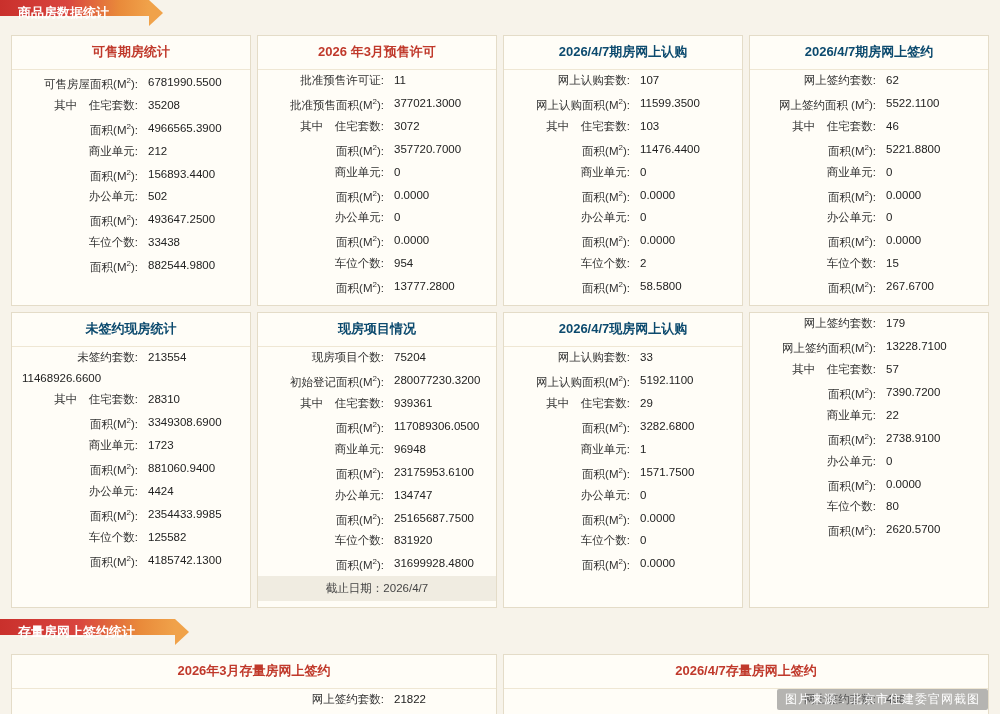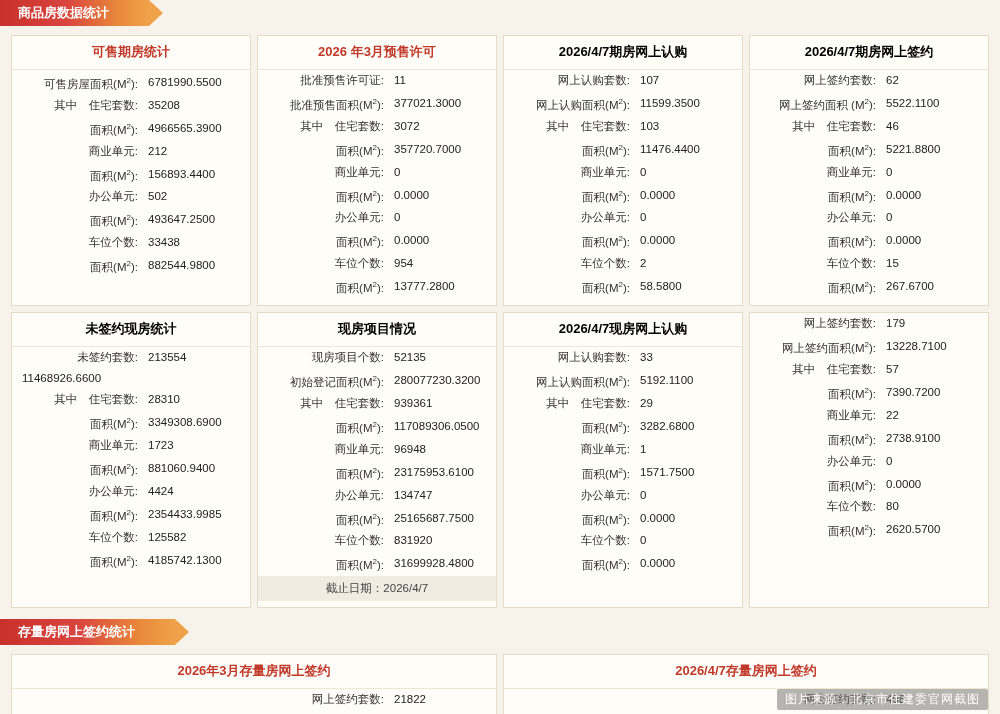--- a/index.html
+++ b/index.html
@@ -13,21 +13,21 @@
     position:relative;
   }
   .section-header{
     position:relative;
     height:26px;
     margin:0;
   }
   .banner{
     position:relative;
     display:inline-block;
-    height:26px;
+    height:16px;
     line-height:26px;
     padding:0 40px 0 18px;
     color:#fff;
     font-weight:bold;
     font-size:13px;
     background:linear-gradient(to right,#c9302c 0%,#d9453f 45%,#e98a3a 80%,#f0a24a 100%);
     border-radius:0 0 0 0;
   }
   .banner:after{
     content:"";
@@ -51,21 +51,21 @@
     padding:0 0 6px 0;
     box-sizing:border-box;
   }
   .card-title{
     text-align:center;
     font-weight:bold;
     font-size:13px;
     padding:7px 4px 8px 4px;
     border-bottom:1px solid #efe7d4;
   }
-  .t-blue{color:#000000;}
+  .t-blue{color:#0c4a6e;}
   .t-red{color:#c0392b;}
   .row{
     display:flex;
     align-items:center;
     padding:1px 10px;
     line-height:19px;
   }
   .lbl{
     flex:1;
     text-align:right;
@@ -327,21 +327,21 @@
       </div>
       <div class="row">
         <div class="lbl">面积(M<sup style="font-size:8px">2</sup>):</div>
         <div class="val">4185742.1300</div>
       </div>
     </div>
     <div class="card">
       <div class="card-title t-blue">现房项目情况</div>
       <div class="row">
         <div class="lbl">现房项目个数:</div>
-        <div class="val">52135</div>
+        <div class="val">75204</div>
       </div>
       <div class="row">
         <div class="lbl">初始登记面积(M<sup style="font-size:8px">2</sup>):</div>
         <div class="val">280077230.3200</div>
       </div>
       <div class="row">
         <div class="lbl">其中　住宅套数:</div>
         <div class="val">939361</div>
       </div>
       <div class="row">

